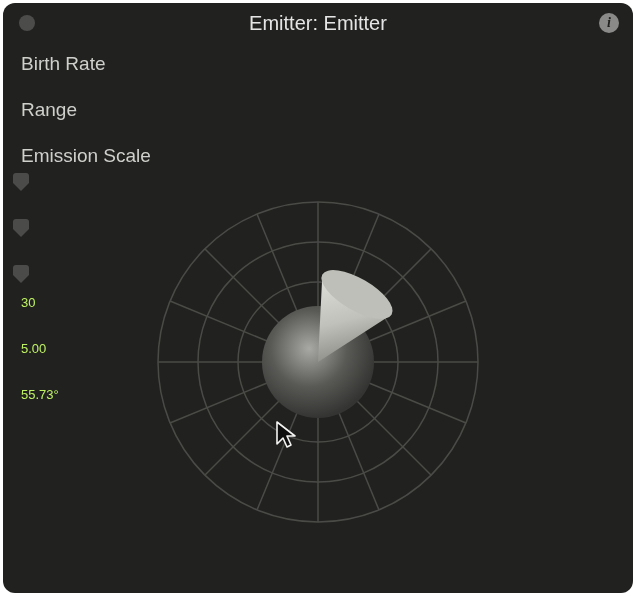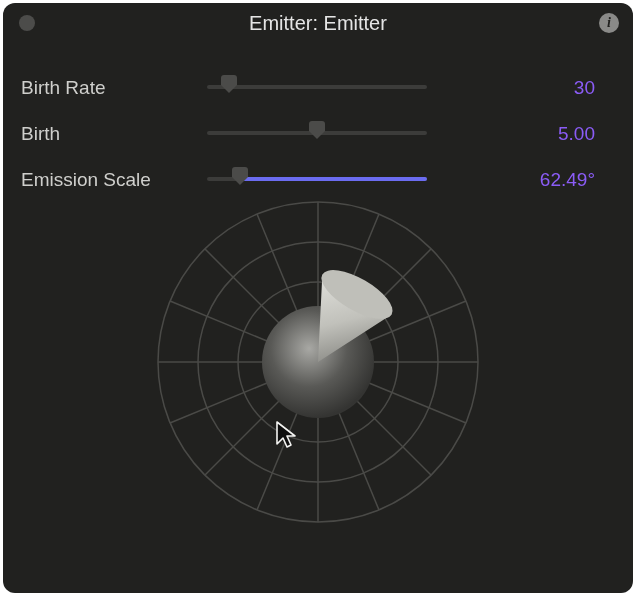--- a/index.html
+++ b/index.html
@@ -59,22 +59,23 @@
     font-weight: 600;
     font-size: 14px;
     color: #21211f;
     cursor: pointer;
   }
   .params {
     padding: 10px 18px 0 18px;
   }
   .row {
     display: flex;
-    align-items: flex-end;
+    align-items: flex-start;
     height: 46px;
+    flex-direction: column;
   }
   .row-label {
     width: 186px;
     font-size: 19px;
     color: #cfcfcc;
   }
   .row-slider {
     position: relative;
     flex: 0 0 220px;
     height: 24px;
@@ -121,22 +122,22 @@
     top: -2px;
     width: 0;
     height: 0;
     border-left: 8px solid transparent;
     border-right: 8px solid transparent;
     border-top: 8px solid #4b4b49;
   }
   .row-value {
     flex: 1;
     text-align: right;
-    font-size: 19px;
-    color: #8b5cf6;
+    font-size: 13px;
+    color: #bef264;
     padding-right: 20px;
   }
   .radar-wrap {
     position: relative;
     width: 100%;
     height: 345px;
   }
   .radar {
     position: absolute;
     left: 50%;
@@ -166,37 +167,37 @@
     <div class="row">
       <div class="row-label">Birth Rate</div>
       <div class="row-slider">
         <div class="track"></div>
         <div class="thumb" style="left:10%"></div>
       </div>
       <div class="row-value">30</div>
     </div>
 
     <div class="row">
-      <div class="row-label">Birth</div>
+      <div class="row-label">Range</div>
       <div class="row-slider">
         <div class="track"></div>
         <div class="thumb" style="left:50%"></div>
       </div>
       <div class="row-value">5.00</div>
     </div>
 
 
     <div class="row">
       <div class="row-label">Emission Scale</div>
       <div class="row-slider">
         <div class="track"></div>
         <div class="track-fill" style="left:15%; right:0;"></div>
         <div class="thumb" style="left:15%"></div>
       </div>
-      <div class="row-value">62.49°</div>
+      <div class="row-value">55.73°</div>
     </div>
 
   </div>
 
   <div class="radar-wrap">
     <svg class="radar" width="330" height="330" viewBox="0 0 330 330">
       <defs>
         <radialGradient id="sphereGrad" cx="42%" cy="38%" r="62%">
           <stop offset="0%" stop-color="#a8a8a4"></stop>
           <stop offset="55%" stop-color="#595956"></stop>

